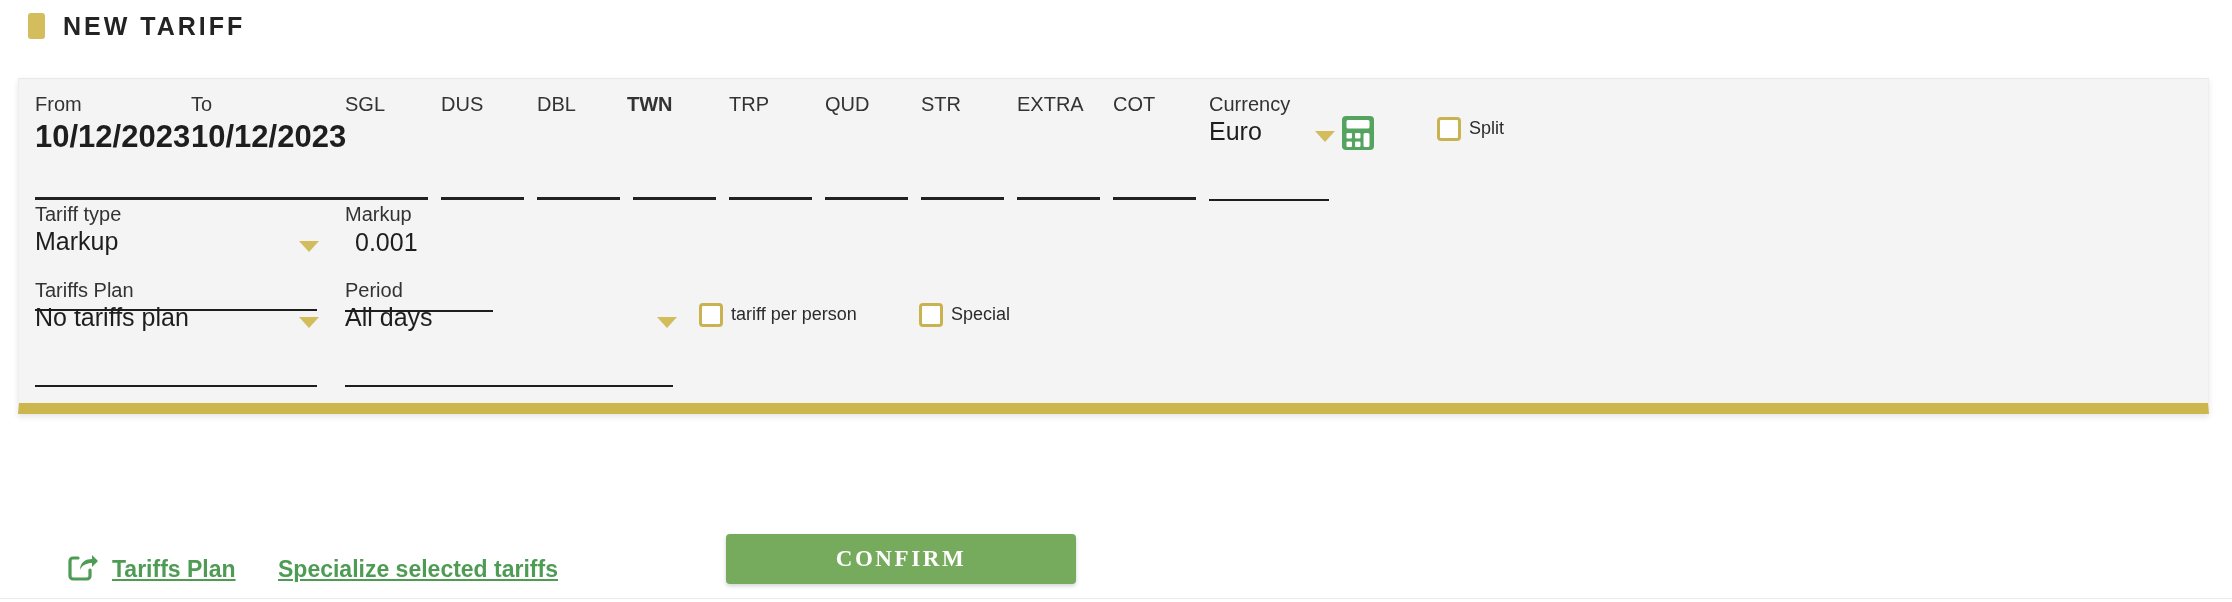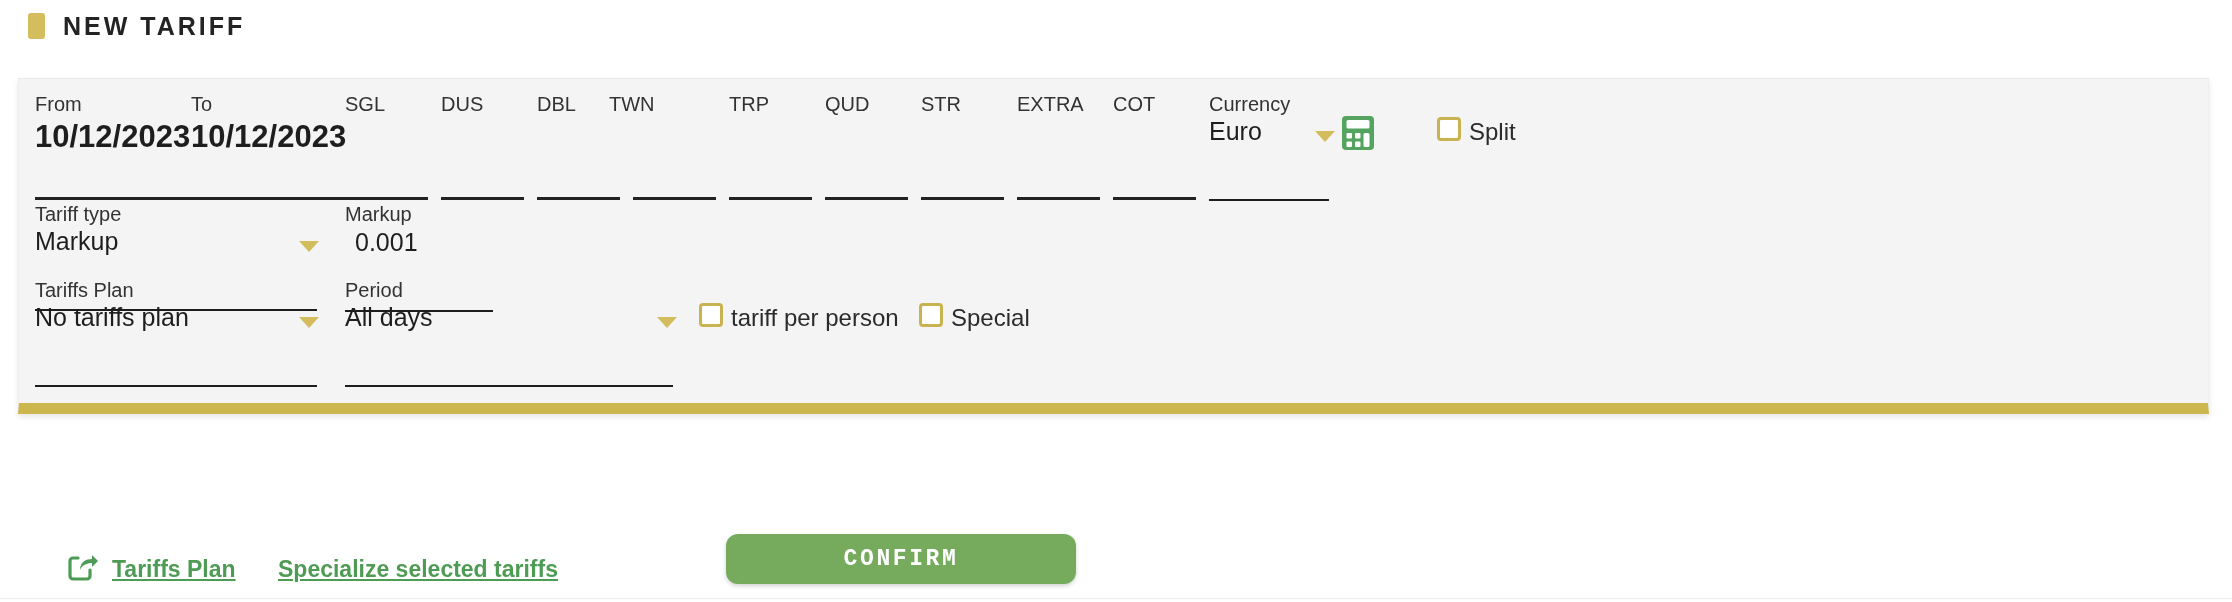--- a/index.html
+++ b/index.html
@@ -89,21 +89,21 @@
   
   .cbox {
     position: absolute;
     width: 24px; height: 24px;
     border: 3px solid #c9b351;
     border-radius: 4px;
     background: #ffffff;
   }
   .cblabel {
     position: absolute;
-    font-size: 24px;
+    font-size: 18px;
     color: #2b2b2b;
     white-space: nowrap;
   }
 
   
   .adv-link {
     position: absolute;
     font-size: 25px;
     color: #c8b150;
     white-space: nowrap;
@@ -129,23 +129,23 @@
     white-space: nowrap;
     cursor: pointer;
   }
 
   .confirm-btn {
     position: absolute;
     left: 726px; top: 534px;
     width: 350px; height: 50px;
     background: #76ab5d;
     border: none;
-    border-radius: 12px;
+    border-radius: 4px;
     color: #ffffff;
-    font-family: Liberation Mono, monospace;
+    font-family: Liberation Serif, serif;
     font-size: 23px;
     font-weight: bold;
     letter-spacing: 2.6px;
     cursor: pointer;
     box-shadow: 0 2px 4px rgba(0,0,0,0.18);
   }
 
   .bottom-rule {
     position: absolute;
     left: 0; top: 598px;
@@ -178,21 +178,21 @@
     <div class="uline" style="left:326px; top:118px; width:83px;"></div>
 
     <span class="flabel" style="left:422px; top:14px;">DUS</span>
     <span class="fvalue" style="left:422px; top:42px;"></span>
     <div class="uline" style="left:422px; top:118px; width:83px;"></div>
 
     <span class="flabel" style="left:518px; top:14px;">DBL</span>
     <span class="fvalue" style="left:518px; top:42px;"></span>
     <div class="uline" style="left:518px; top:118px; width:83px;"></div>
 
-    <span class="flabel" style="left:590px; top:14px;">TWN</span>
+    <span class="flabel" style="left:608px; top:14px;font-weight:bold;">TWN</span>
     <span class="fvalue" style="left:614px; top:42px;"></span>
     <div class="uline" style="left:614px; top:118px; width:83px;"></div>
 
     <span class="flabel" style="left:710px; top:14px;">TRP</span>
     <span class="fvalue" style="left:710px; top:42px;"></span>
     <div class="uline" style="left:710px; top:118px; width:83px;"></div>
 
     <span class="flabel" style="left:806px; top:14px;">QUD</span>
     <span class="fvalue" style="left:806px; top:42px;"></span>
     <div class="uline" style="left:806px; top:118px; width:83px;"></div>

